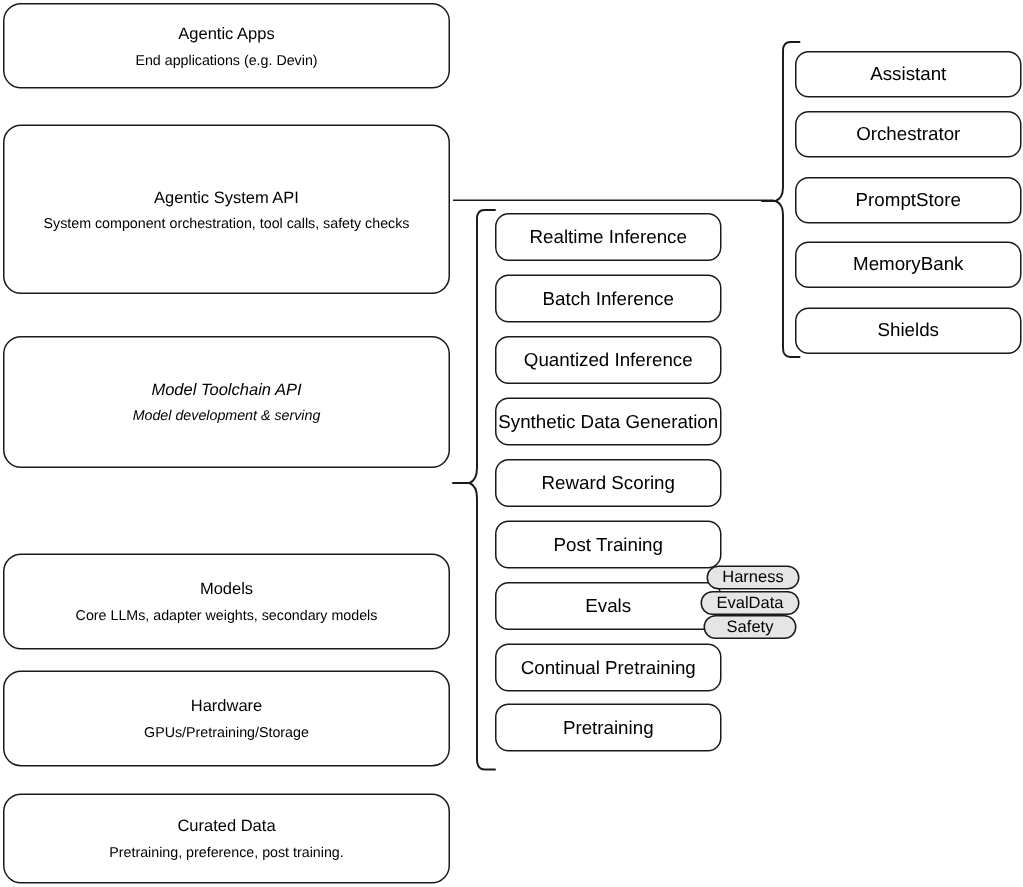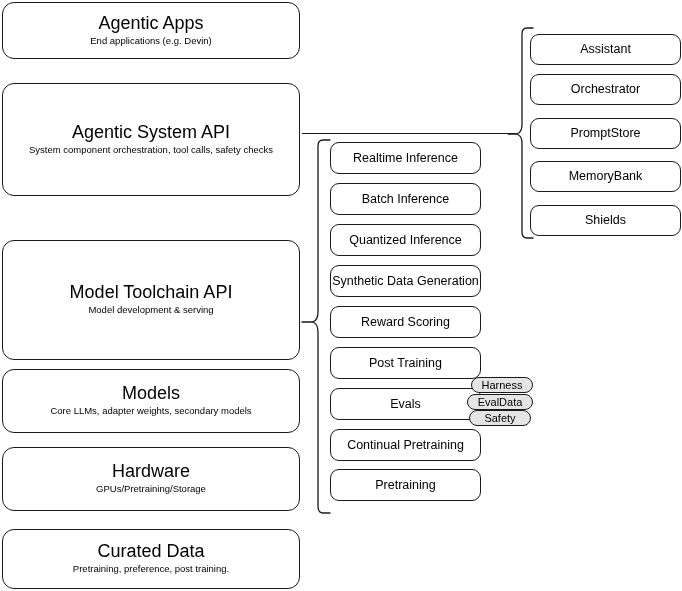--- a/index.html
+++ b/index.html
@@ -26,21 +26,21 @@
     border: 1.3px solid #1a1a1a;
     border-radius: 12px;
     background: #ffffff;
     display: flex;
     flex-direction: column;
     align-items: center;
     justify-content: center;
     text-align: center;
   }
   .rbox .title {
-    font-size: 18px;
+    font-size: 11px;
     line-height: 17px;
     color: #000;
     white-space: nowrap;
   }
   .rbox .subtitle {
     font-size: 9.5px;
     line-height: 13px;
     color: #000;
     margin-top: 2px;
     white-space: nowrap;
@@ -110,21 +110,21 @@
   <div class="rbox layerbox" style="top:2px; height:57px;">
     <div class="title">Agentic Apps</div>
     <div class="subtitle">End applications (e.g. Devin)</div>
   </div>
 
   <div class="rbox layerbox" style="top:83px; height:113px;text-align:right;">
     <div class="title">Agentic System API</div>
     <div class="subtitle">System component orchestration, tool calls, safety checks</div>
   </div>
 
-  <div class="rbox layerbox" style="top:240px; height:120px;">
+  <div class="rbox layerbox" style="top:224px; height:88px;font-style:italic;">
     <div class="title">Model Toolchain API</div>
     <div class="subtitle">Model development &amp; serving</div>
   </div>
 
   <div class="rbox layerbox" style="top:369px; height:64px;">
     <div class="title">Models</div>
     <div class="subtitle">Core LLMs, adapter weights, secondary models</div>
   </div>
 
   <div class="rbox layerbox" style="top:447px; height:64px;">

